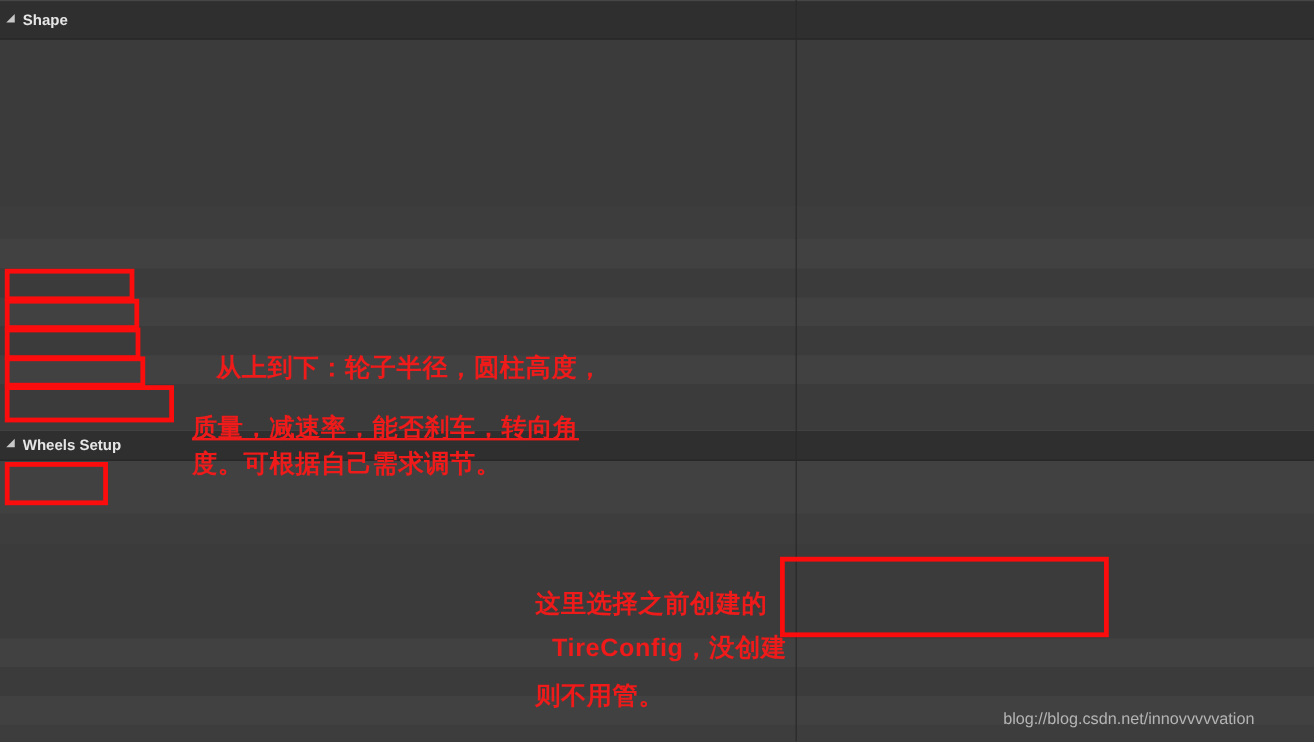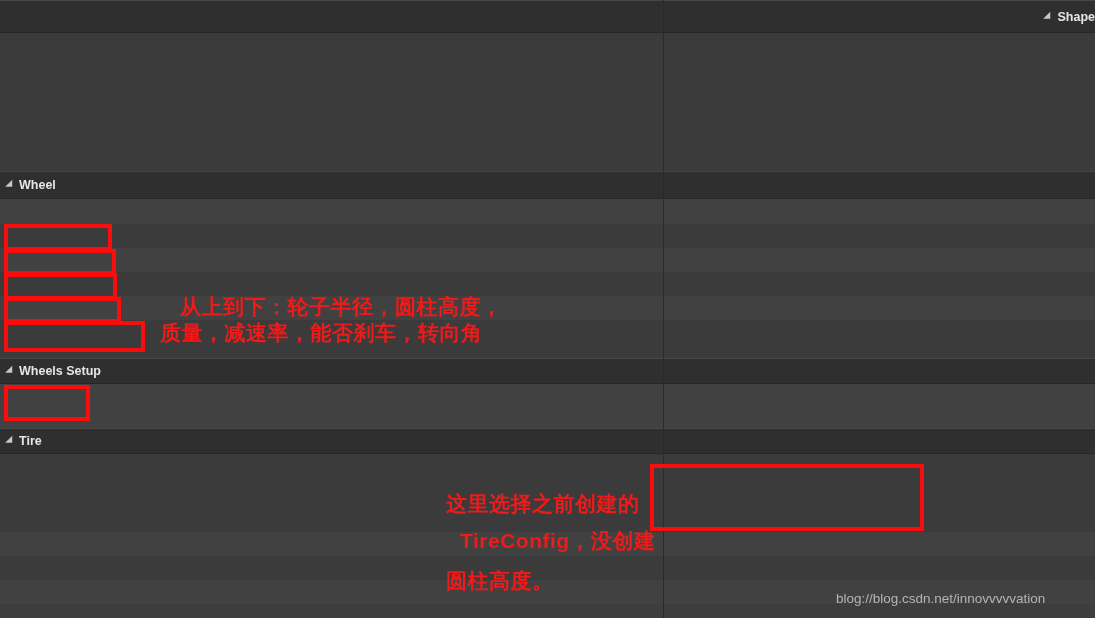--- a/index.html
+++ b/index.html
@@ -176,21 +176,21 @@
     position: absolute;
     color: #b4b4b4; font-size: 13.5px;
     z-index: 7;
   }
 </style>
 </head>
 <body>
 
 <div id="root">
 
-  <div class="cat-header" style="top:0px;height:33px;justify-content:flex-end;">
+  <div class="cat-header" style="top:0px;height:33px;">
     <span class="tri"></span>
     <span>Shape</span>
   </div>
 
   <div class="prop-row base" style="top:33px;height:138px;">
   </div>
 
   <div class="prop-label" style="left:17px;top:63px;">Collision Mesh</div>
 
   <div class="asset-thumb" style="left:670px;top:36px;width:68px;height:69px;">
@@ -221,24 +221,20 @@
   <div class="prop-label" style="left:17px;top:115px;">UsePhysAssetShape</div>
   <div class="cbox unchecked" style="left:668px;top:114px;"></div>
 
   <div class="prop-label" style="left:17px;top:140px;">Auto Adjust Collision Size</div>
   <div class="cbox checked" style="left:668px;top:139px;">
     <svg viewBox="0 0 14 14">
         <path d="M2 7 L5.3 10.4 L12 3.2 L10.6 2.1 L5.2 7.8 L3.2 5.7 Z" fill="#4a4a4a"></path>
       </svg>
   </div>
 
-  <div class="cat-header" style="top:171px;height:28px;">
-    <span class="tri"></span>
-    <span>Wheel</span>
-  </div>
 
   <div class="prop-row alt" style="top:199px;height:25px;"></div>
   <div class="expand-tri" style="left:6px;top:208px;"></div>
   <div class="prop-label" style="left:17px;top:206px;">Offset</div>
 
   <div class="num-field" style="left:668px;top:204px;width:112px;">
     <span class="axis">X</span>
     <span>0.0</span>
     <svg class="drag-icon" viewBox="0 0 11 11">
         <path d="M1.5 9.5 L1.5 5.5 L9.5 1.5 L9.5 5.5 Z" fill="#3a3a3a"></path>
@@ -318,24 +314,20 @@
   <div class="prop-row alt" style="top:384px;height:44px;"></div>
   <div class="prop-label" style="left:17px;top:394px;">Steer Angle</div>
   <div class="num-field" style="left:668px;top:392px;width:104px;">
     <span>70.0</span>
     <svg class="drag-icon" viewBox="0 0 11 11">
         <path d="M1.5 9.5 L1.5 5.5 L9.5 1.5 L9.5 5.5 Z" fill="#3a3a3a"></path>
         <path d="M9.5 9.5 L5.5 9.5 L9.5 5.5 Z" fill="#3a3a3a"></path>
       </svg>
   </div>
 
-  <div class="cat-header" style="top:428px;height:26px;">
-    <span class="tri"></span>
-    <span>Tire</span>
-  </div>
 
   <div class="prop-row base" style="top:454px;height:78px;"></div>
 
   <div class="prop-label" style="left:17px;top:486px;">Tire Config</div>
 
   <div class="asset-thumb" style="left:671px;top:463px;width:64px;height:62px;">
     <div class="thumb-none">
       <span>None</span>
       <div class="pinkbar"></div>
     </div>
@@ -392,21 +384,22 @@
 
   <div class="redbox" style="left:4px;top:224px;width:108px;height:27px;"></div>
   <div class="redbox" style="left:4px;top:249px;width:112px;height:26px;"></div>
   <div class="redbox" style="left:4px;top:273px;width:113px;height:27px;"></div>
   <div class="redbox" style="left:4px;top:297px;width:117px;height:26px;"></div>
   <div class="redbox" style="left:4px;top:321px;width:141px;height:31px;"></div>
   <div class="redbox" style="left:4px;top:385px;width:86px;height:36px;"></div>
   <div class="redbox" style="left:650px;top:464px;width:274px;height:67px;"></div>
 
   <div class="redtext" style="left:160px;top:287px;margin-left:20px;">从上到下：轮子半径，圆柱高度，</div>
-  <div class="redtext" style="left:160px;top:313px;">质量，减速率，能否刹车，转向角</div>
+  <div class="redtext" style="left:160px;top:337px;text-decoration:underline;">质量，减速率，能否刹车，转向角</div>
+  <div class="redtext" style="left:160px;top:367px;">度。可根据自己需求调节。</div>
 
   <div class="redtext" style="left:446px;top:484px;">这里选择之前创建的</div>
   <div class="redtext" style="left:460px;top:521px;">TireConfig，没创建</div>
-  <div class="redtext" style="left:446px;top:561px;">圆柱高度。</div>
+  <div class="redtext" style="left:446px;top:561px;">则不用管。</div>
 
   <div class="watermark" style="left:836px;top:591px;">blog://blog.csdn.net/innovvvvvation</div>
 
 </div>
 
 </body></html>

